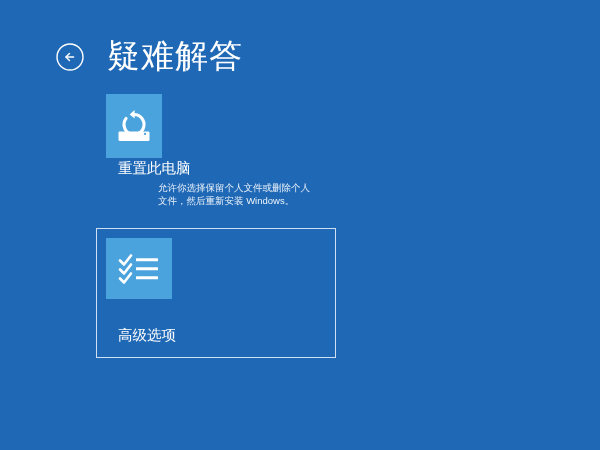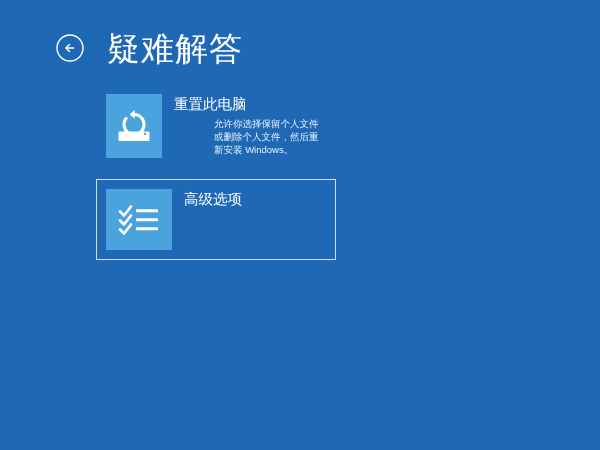--- a/index.html
+++ b/index.html
@@ -21,21 +21,21 @@
     height: 450px;
     background: #1f68b5;
   }
 
   
   .header {
     position: absolute;
     left: 55px;
     top: 24px;
     display: flex;
-    align-items: center;
+    align-items: flex-end;
     height: 48px;
   }
   .back-button {
     width: 30px;
     height: 30px;
     flex: 0 0 30px;
     display: block;
   }
   .back-button svg { display: block; }
 
@@ -57,24 +57,26 @@
     width: 240px;
   }
 
   .option {
     position: relative;
     display: flex;
     align-items: flex-start;
     box-sizing: border-box;
     border: 1px solid transparent;
     padding: 9px;
+    flex-direction: column;
   }
   .option.is-focused {
     border: 1px solid #cfe0f2;
     outline: 1px solid #1f68b5;
+    gap: 26px;
   }
 
   .option-tile {
     flex: 0 0 auto;
     background: #4ba3dd;
     display: flex;
     align-items: center;
     justify-content: center;
   }
   .option.reset .option-tile {

